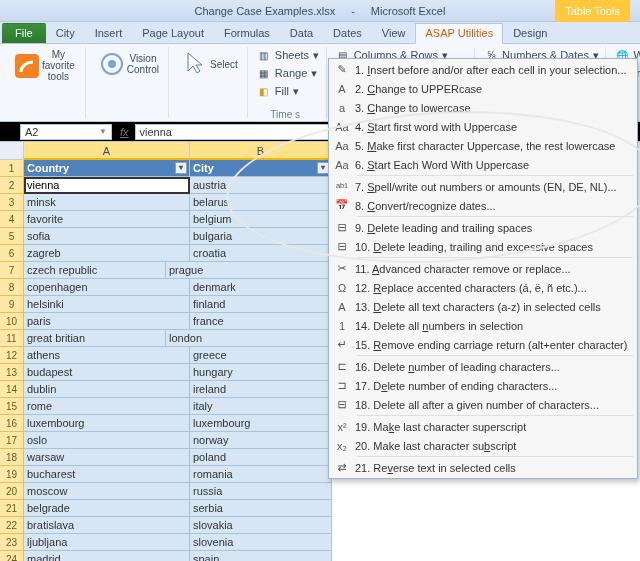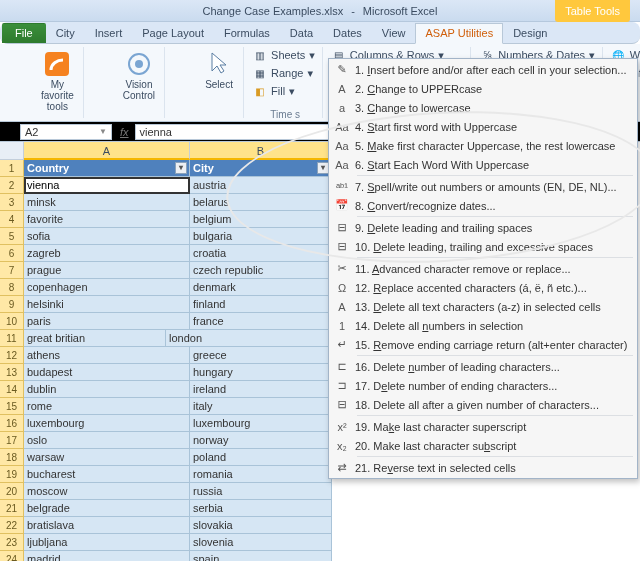--- a/index.html
+++ b/index.html
@@ -1,26 +1,26 @@
 <!DOCTYPE html>
 <html><head>
 <meta charset="utf-8">
 <style>
   * { box-sizing: border-box; margin: 0; padding: 0; font-family: "Segoe UI", Tahoma, sans-serif; }
   body { background: #fff; width: 640px; height: 561px; overflow: hidden; position: relative; font-size: 11px; color: #333; }
   .titlebar { height: 22px; background: linear-gradient(#dbe7f6,#cadbef); display: flex; align-items: center; justify-content: center; font-size: 11px; color: #3b4c61; position: relative; border-bottom:1px solid #b5c8dd;}
-  .titlebar .inner { display:flex; align-items:center; gap:8px;}
+  .titlebar .inner { display:flex; align-items:center; gap:16px;}
   .titlebar .ttab { position:absolute; right:10px; top:0; height:22px; background:#ffc83d; padding:0 10px; line-height:22px; color:#fff; font-size:11px; border-radius:0 0 3px 3px;}
-  .tabs { height: 22px; background:#dbe7f6; display:flex; align-items:flex-end; padding-left:2px; border-bottom:1px solid #b8c8d8;border-radius:8px;}
+  .tabs { height: 22px; background:#dbe7f6; display:flex; align-items:flex-end; padding-left:2px; border-bottom:1px solid #b8c8d8;}
   .tab { padding: 3px 9px 4px; font-size:11px; color:#3b4c61; cursor:pointer; border:1px solid transparent; border-bottom:none; }
   .tab.file { background:#217346; color:#fff; padding:3px 12px 4px; border-radius:2px 2px 0 0; background:linear-gradient(#3b8f3b,#2d7a2d);}
   .tab.active { background:#f4f8fc; border-color:#b8c8d8; border-bottom:1px solid #f4f8fc; margin-bottom:-1px; color:#d05f0b;}
   .ribbon { height: 78px; background:#f4f8fc; border-bottom:1px solid #b8c8d8; display:flex; padding:3px 4px; gap:2px; position:relative; overflow:hidden;}
   .rgrp { border-right:1px solid #dbe4ee; padding:0 5px; display:flex; flex-direction:column; align-items:center; justify-content:flex-start;}
-  .rbigbtn { display:flex; flex-direction:column; align-items:center; justify-content:center; padding:2px 4px; font-size:10px; color:#3b4c61; text-align:center; line-height:1.1;margin-left:28px;}
+  .rbigbtn { display:flex; flex-direction:row; align-items:center; justify-content:center; padding:2px 4px; font-size:10px; color:#3b4c61; text-align:center; line-height:1.1;}
   .rbigbtn .ic { width:30px; height:30px; display:flex; align-items:center; justify-content:center;}
   .rcol { display:flex; flex-direction:column; gap:2px; font-size:11px; color:#3b4c61;}
   .ritem { display:flex; align-items:center; gap:4px; padding:1px 2px; white-space:nowrap;}
   .ritem .sq { width:14px; height:14px; display:inline-flex; align-items:center; justify-content:center; font-size:10px;}
   .txtbtn { border:1px solid #e6b96b; background:#fde8c5; padding:2px 4px; display:flex; align-items:center; gap:2px;}
   .timesig { position:absolute; bottom:1px; right:340px; font-size:10px; color:#6a7c91;}
   .namebox { height:20px; background:#000000; border-bottom:1px solid #b8c8d8; display:flex; align-items:center; font-size:11px;}
   .nbcell { width:92px; border:1px solid #b8c8d8; background:#fff; margin:1px 2px; padding:1px 4px; display:flex; align-items:center; justify-content:space-between;}
   .fxlabel { padding:0 6px; font-style:italic; color:#777;text-decoration:underline;}
   .fxval { border:1px solid #b8c8d8; background:#fff; flex:1; margin:1px 2px 1px 0; padding:1px 4px;}
@@ -227,22 +227,22 @@
         <div class="gcell cA">sofia</div>
         <div class="gcell cB">bulgaria</div>
       </div>
       <div class="grow">
         <div class="rnum">6</div>
         <div class="gcell cA">zagreb</div>
         <div class="gcell cB">croatia</div>
       </div>
       <div class="grow">
         <div class="rnum">7</div>
+        <div class="gcell cB">czech republic</div>
         <div class="gcell cA">prague</div>
-        <div class="gcell cB">czech republic</div>
       </div>
       <div class="grow">
         <div class="rnum">8</div>
         <div class="gcell cA">copenhagen</div>
         <div class="gcell cB">denmark</div>
       </div>
       <div class="grow">
         <div class="rnum">9</div>
         <div class="gcell cA">helsinki</div>
         <div class="gcell cB">finland</div>

